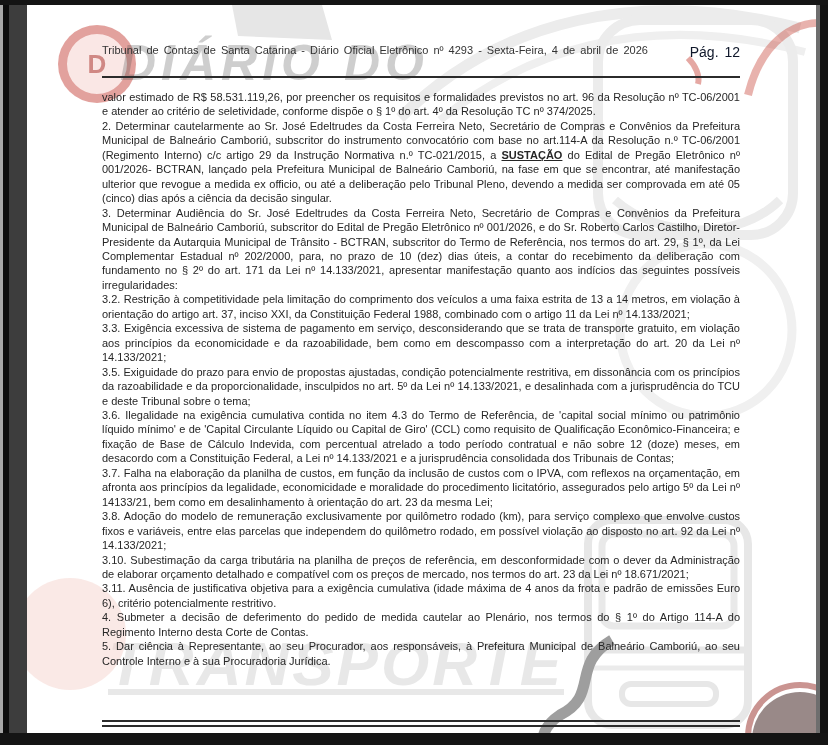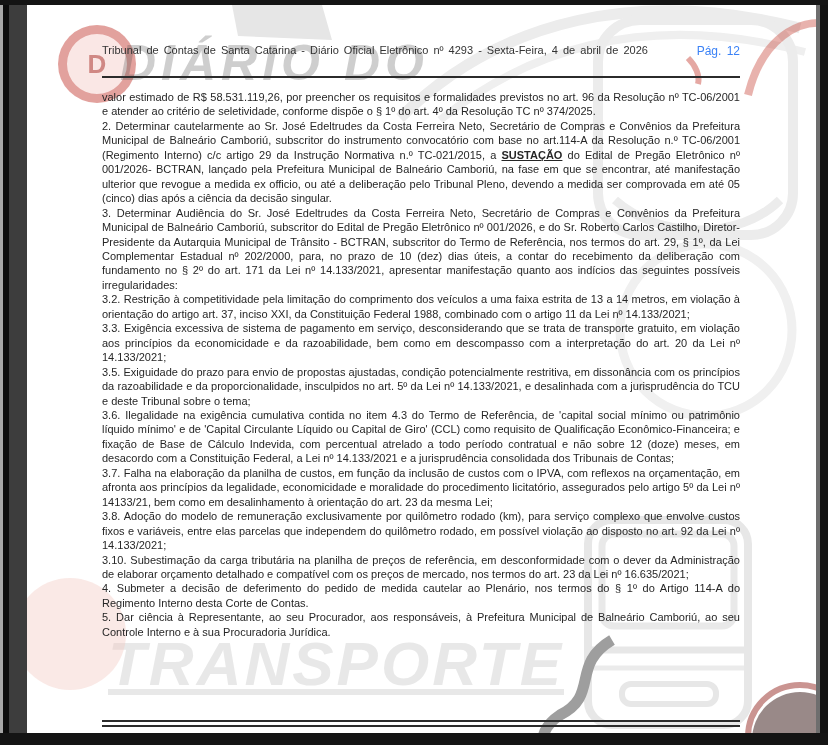--- a/index.html
+++ b/index.html
@@ -25,21 +25,21 @@
     letter-spacing:5px;color:rgba(80,80,80,0.28);white-space:nowrap;}
   .wm-text-bottom{position:absolute;left:108px;top:628px;font-size:62px;font-weight:bold;font-style:italic;
     letter-spacing:3px;color:rgba(188,188,188,0.35);white-space:nowrap;text-decoration:underline;}
   .wm-pink-disc{position:absolute;left:14px;top:578px;width:112px;height:112px;border-radius:50%;
     background:rgba(243,199,193,0.40);}
 
   
   .doc{position:absolute;left:102px;top:0;width:638px;z-index:2;}
   .doc-header{position:absolute;left:0;top:44px;width:100%;display:flex;justify-content:space-between;
     font-size:11px;color:#333;word-spacing:2px;}
-  .doc-header .pg{font-size:12px;color:#3b82f6;text-align:center;}
+  .doc-header .pg{font-size:14px;color:#0f172a;text-align:center;}
   .hrule{position:absolute;left:0;top:76px;width:100%;border-top:2px solid #2b2b2b;}
   .doc-body{position:absolute;left:0;top:90px;width:100%;font-size:11px;line-height:14.45px;
     color:#262626;text-align:justify;}
   .para{margin:0;}
   .b{font-weight:bold;}
   .u{text-decoration:underline;}
   .double-rule{position:absolute;left:0;top:720px;width:100%;height:3px;
     border-top:2px solid #2b2b2b;border-bottom:2px solid #2b2b2b;}
 </style>
 </head>
@@ -93,21 +93,22 @@
       <div>
           <div class="para"><span>valor estimado de R$ 58.531.119,26, por preencher os requisitos e formalidades previstos no art. 96 da Resolução nº TC-06/2001 e atender ao critério de seletividade, conforme dispõe o § 1º do art. 4º da Resolução TC nº 374/2025.</span></div>
           <div class="para"><span>2. Determinar cautelarmente ao Sr. José Edeltrudes da Costa Ferreira Neto, Secretário de Compras e Convênios da Prefeitura Municipal de Balneário Camboriú, subscritor do instrumento convocatório com base no art.114-A da Resolução n.º TC-06/2001 (Regimento Interno) c/c artigo 29 da Instrução Normativa n.º TC-021/2015, a </span><span class="b u">SUSTAÇÃO</span><span> do Edital de Pregão Eletrônico nº 001/2026- BCTRAN, lançado pela Prefeitura Municipal de Balneário Camboriú, na fase em que se encontrar, até manifestação ulterior que revogue a medida ex officio, ou até a deliberação pelo Tribunal Pleno, devendo a medida ser comprovada em até 05 (cinco) dias após a ciência da decisão singular.</span></div>
           <div class="para"><span>3. Determinar Audiência do Sr. José Edeltrudes da Costa Ferreira Neto, Secretário de Compras e Convênios da Prefeitura Municipal de Balneário Camboriú, subscritor do Edital de Pregão Eletrônico nº 001/2026, e do Sr. Roberto Carlos Castilho, Diretor-Presidente da Autarquia Municipal de Trânsito - BCTRAN, subscritor do Termo de Referência, nos termos do art. 29, § 1º, da Lei Complementar Estadual nº 202/2000, para, no prazo de 10 (dez) dias úteis, a contar do recebimento da deliberação com fundamento no § 2º do art. 171 da Lei nº 14.133/2021, apresentar manifestação quanto aos indícios das seguintes possíveis irregularidades:</span></div>
           <div class="para"><span>3.2. Restrição à competitividade pela limitação do comprimento dos veículos a uma faixa estrita de 13 a 14 metros, em violação à orientação do artigo art. 37, inciso XXI, da Constituição Federal 1988, combinado com o artigo 11 da Lei nº 14.133/2021;</span></div>
           <div class="para"><span>3.3. Exigência excessiva de sistema de pagamento em serviço, desconsiderando que se trata de transporte gratuito, em violação aos princípios da economicidade e da razoabilidade, bem como em descompasso com a interpretação do art. 20 da Lei nº 14.133/2021;</span></div>
           <div class="para"><span>3.5. Exiguidade do prazo para envio de propostas ajustadas, condição potencialmente restritiva, em dissonância com os princípios da razoabilidade e da proporcionalidade, insculpidos no art. 5º da Lei nº 14.133/2021, e desalinhada com a jurisprudência do TCU e deste Tribunal sobre o tema;</span></div>
           <div class="para"><span>3.6. Ilegalidade na exigência cumulativa contida no item 4.3 do Termo de Referência, de 'capital social mínimo ou patrimônio líquido mínimo' e de 'Capital Circulante Líquido ou Capital de Giro' (CCL) como requisito de Qualificação Econômico-Financeira; e fixação de Base de Cálculo Indevida, com percentual atrelado a todo período contratual e não sobre 12 (doze) meses, em desacordo com a Constituição Federal, a Lei nº 14.133/2021 e a jurisprudência consolidada dos Tribunais de Contas;</span></div>
           <div class="para"><span>3.7. Falha na elaboração da planilha de custos, em função da inclusão de custos com o IPVA, com reflexos na orçamentação, em afronta aos princípios da legalidade, economicidade e moralidade do procedimento licitatório, assegurados pelo artigo 5º da Lei nº 14133/21, bem como em desalinhamento à orientação do art. 23 da mesma Lei;</span></div>
           <div class="para"><span>3.8. Adoção do modelo de remuneração exclusivamente por quilômetro rodado (km), para serviço complexo que envolve custos fixos e variáveis, entre elas parcelas que independem do quilômetro rodado, em possível violação ao disposto no art. 92 da Lei nº 14.133/2021;</span></div>
-          <div class="para"><span>3.10. Subestimação da carga tributária na planilha de preços de referência, em desconformidade com o dever da Administração de elaborar orçamento detalhado e compatível com os preços de mercado, nos termos do art. 23 da Lei nº 16.635/2021;</span></div>
+          <div class="para"><span>3.10. Subestimação da carga tributária na planilha de preços de referência, em desconformidade com o dever da Administração de elaborar orçamento detalhado e compatível com os preços de mercado, nos termos do art. 23 da Lei nº 18.671/2021;</span></div>
+          <div class="para"><span>3.11. Ausência de justificativa objetiva para a exigência cumulativa (idade máxima de 4 anos da frota e padrão de emissões Euro 6), critério potencialmente restritivo.</span></div>
           <div class="para"><span>4. Submeter a decisão de deferimento do pedido de medida cautelar ao Plenário, nos termos do § 1º do Artigo 114-A do Regimento Interno desta Corte de Contas.</span></div>
           <div class="para"><span>5. Dar ciência à Representante, ao seu Procurador, aos responsáveis, à Prefeitura Municipal de Balneário Camboriú, ao seu Controle Interno e à sua Procuradoria Jurídica.</span></div>
         </div>
 
     </div>
 
     <div class="double-rule"></div>
   </div>
 
   <div class="bar-top"></div>

